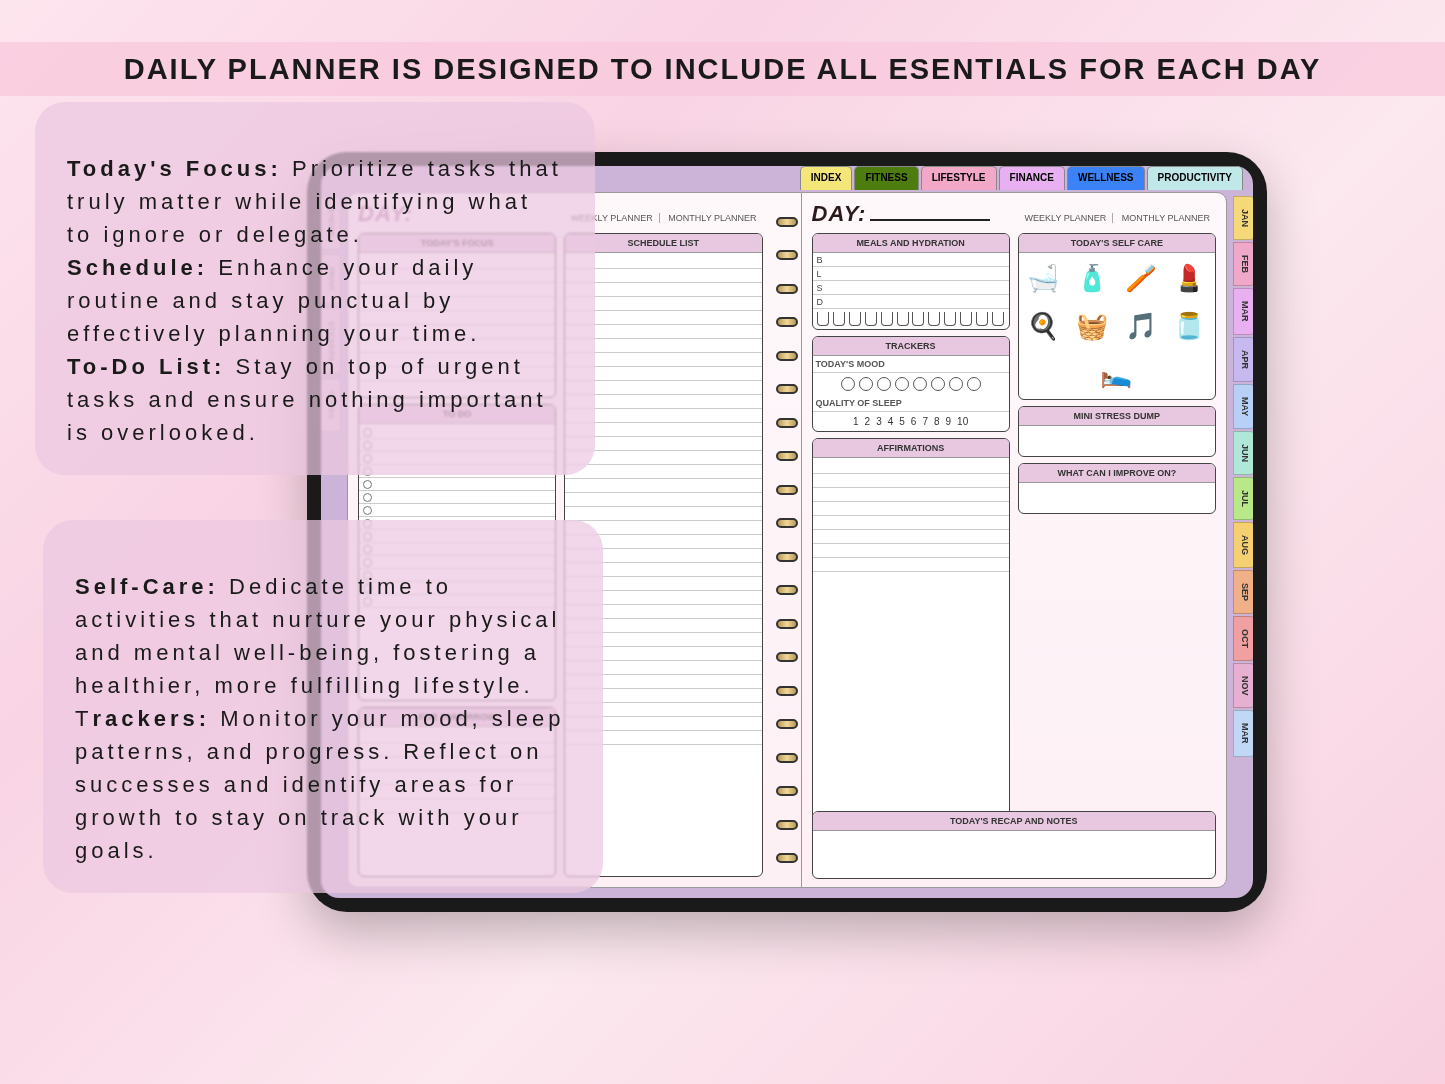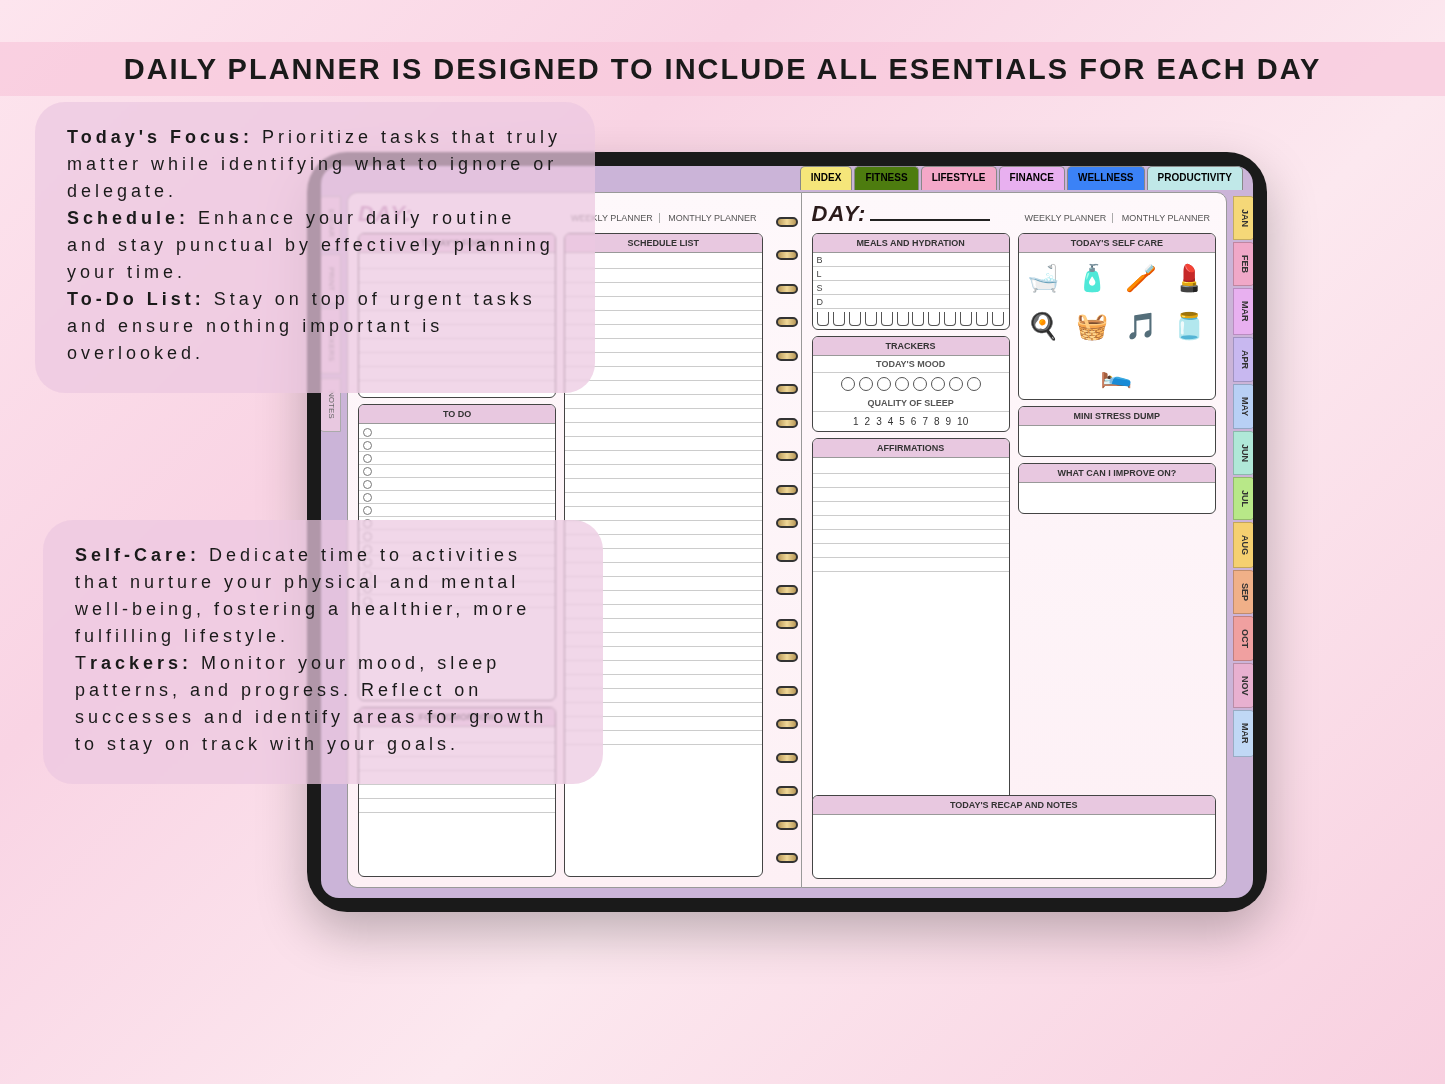--- a/index.html
+++ b/index.html
@@ -195,43 +195,44 @@
   .todo-line .circ { width: 9px; height: 9px; border: 1px solid #777; border-radius: 50%; flex-shrink: 0; }
   .todo-line .fill { flex: 1; }
 
   .cups { display: flex; gap: 2px; padding: 3px 4px; justify-content: space-around; }
   .cup { width: 12px; height: 14px; border: 1px solid #555; border-top: none; border-radius: 0 0 4px 4px; }
 
   .mood-row { display: flex; gap: 4px; justify-content: center; padding: 4px; }
   .mood { width: 14px; height: 14px; border: 1px solid #555; border-radius: 50%; }
 
   .nums { display: flex; gap: 6px; justify-content: center; font-size: 10px; padding: 4px; color:#333;}
-  .sub-head { font-size: 9px; text-align: center; padding: 3px; border-bottom: 1px solid #ccc; font-weight: 700; color:#555;}
+  .sub-head { font-size: 9px; text-align: left; padding: 3px; border-bottom: 1px solid #ccc; font-weight: 700; color:#555;}
 
   .selfcare-icons { display: flex; flex-wrap: wrap; padding: 4px; gap: 6px; justify-content: space-around; }
   .sc-icon {
     width: 42px; height: 42px;
     display: flex; align-items: center; justify-content: center;
     font-size: 26px;
   }
 
   
   .callout {
     position: absolute;
     background: rgba(235, 200, 225, 0.72);
     border-radius: 30px;
     padding: 22px 30px 26px 32px;
     backdrop-filter: blur(1px);
   }
   .callout p {
-    font-size: 18px;
+    font-size: 22px;
     line-height: 1.5;
     letter-spacing: 4px;
     color: #1a1a1a;
     font-family: Arial, sans-serif;
+    margin-top: 28px;
   }
   .callout b { font-weight: 700; letter-spacing: 4px; }
   .c1 { top: 102px; left: 35px; width: 560px; }
   .c2 { top: 520px; left: 43px; width: 560px; }
 
   .big-box { min-height: 60px; }
 </style>
 </head>
 <body>
 
@@ -533,21 +534,21 @@
               <div class="box-head">MINI STRESS DUMP</div>
               <div style="height:30px"></div>
             </div>
             <div class="box">
               <div class="box-head">WHAT CAN I IMPROVE ON?</div>
               <div style="height:30px"></div>
             </div>
           </div>
         </div>
 
-        <div class="box big-box" style="position:absolute;bottom:8px;left:10px;right:10px;height:84px;">
+        <div class="box big-box" style="position:absolute;bottom:8px;left:10px;right:10px;height:68px;">
           <div class="box-head">TODAY'S RECAP AND NOTES</div>
         </div>
       </div>
     </div>
   </div>
 </div>
 
 <div class="callout c1">
   <p>
     <b>Today's Focus: </b><span>Prioritize tasks that truly matter while identifying what to ignore or delegate.</span><br>

